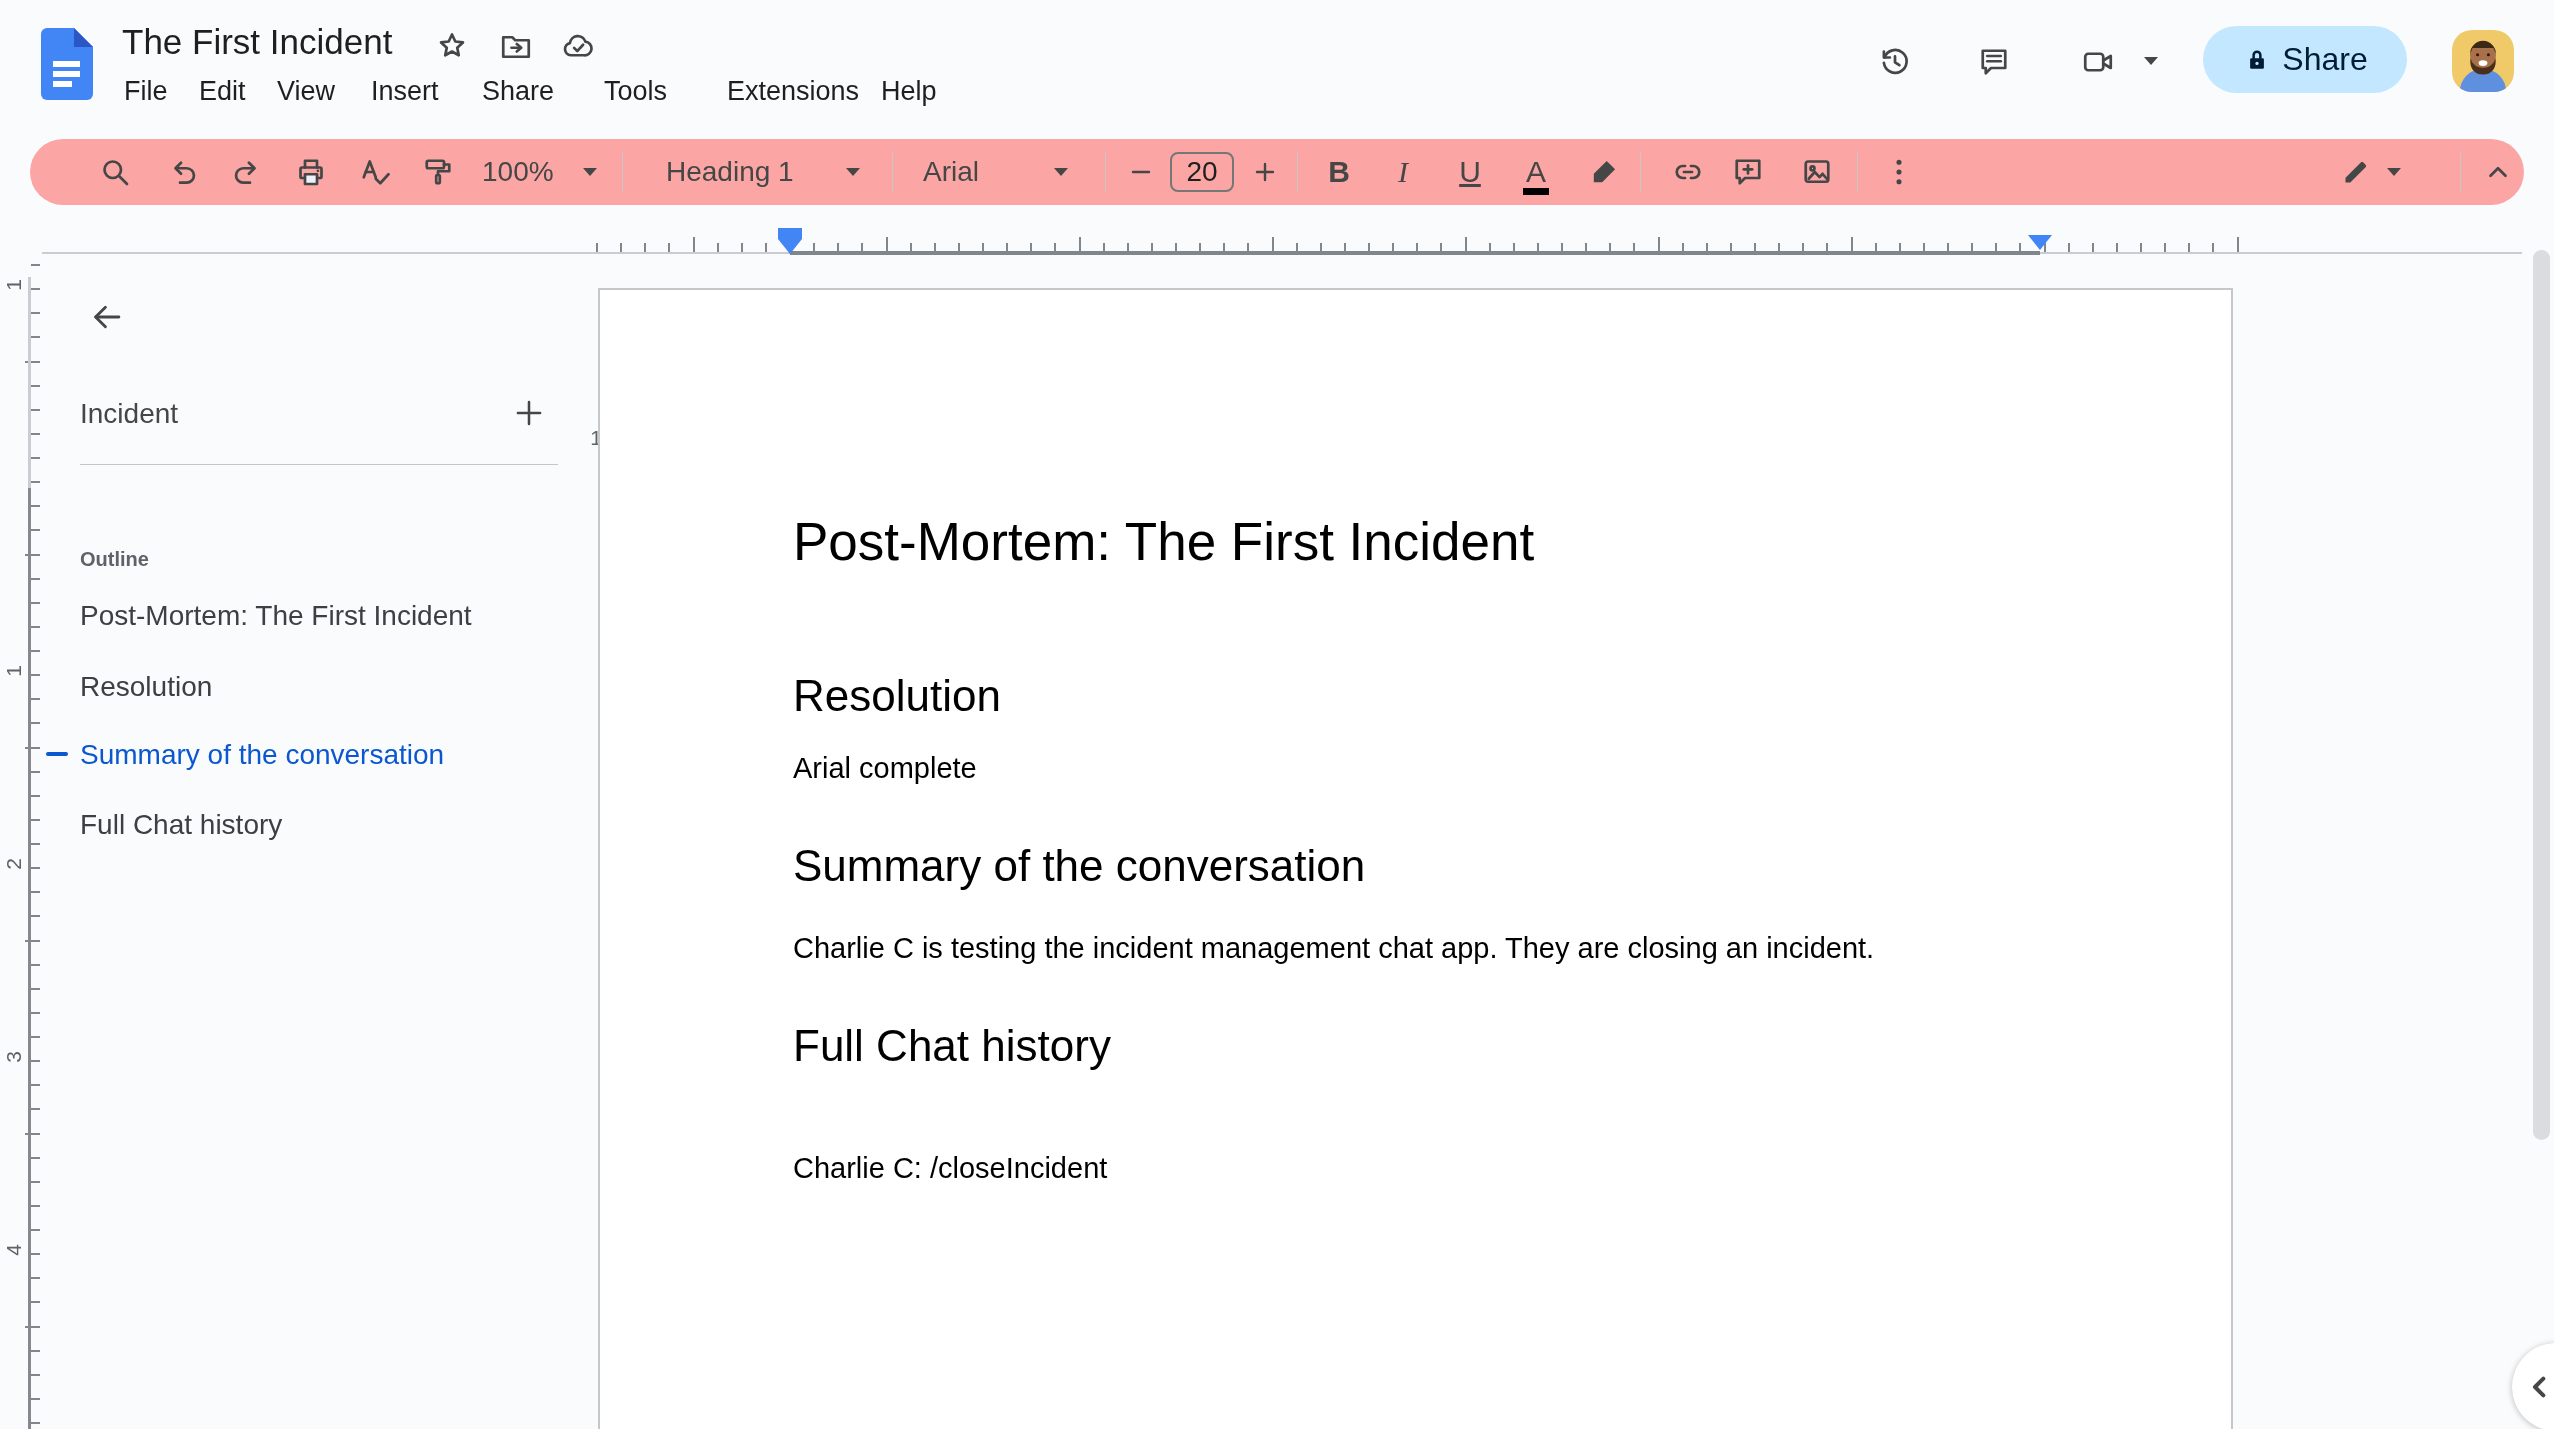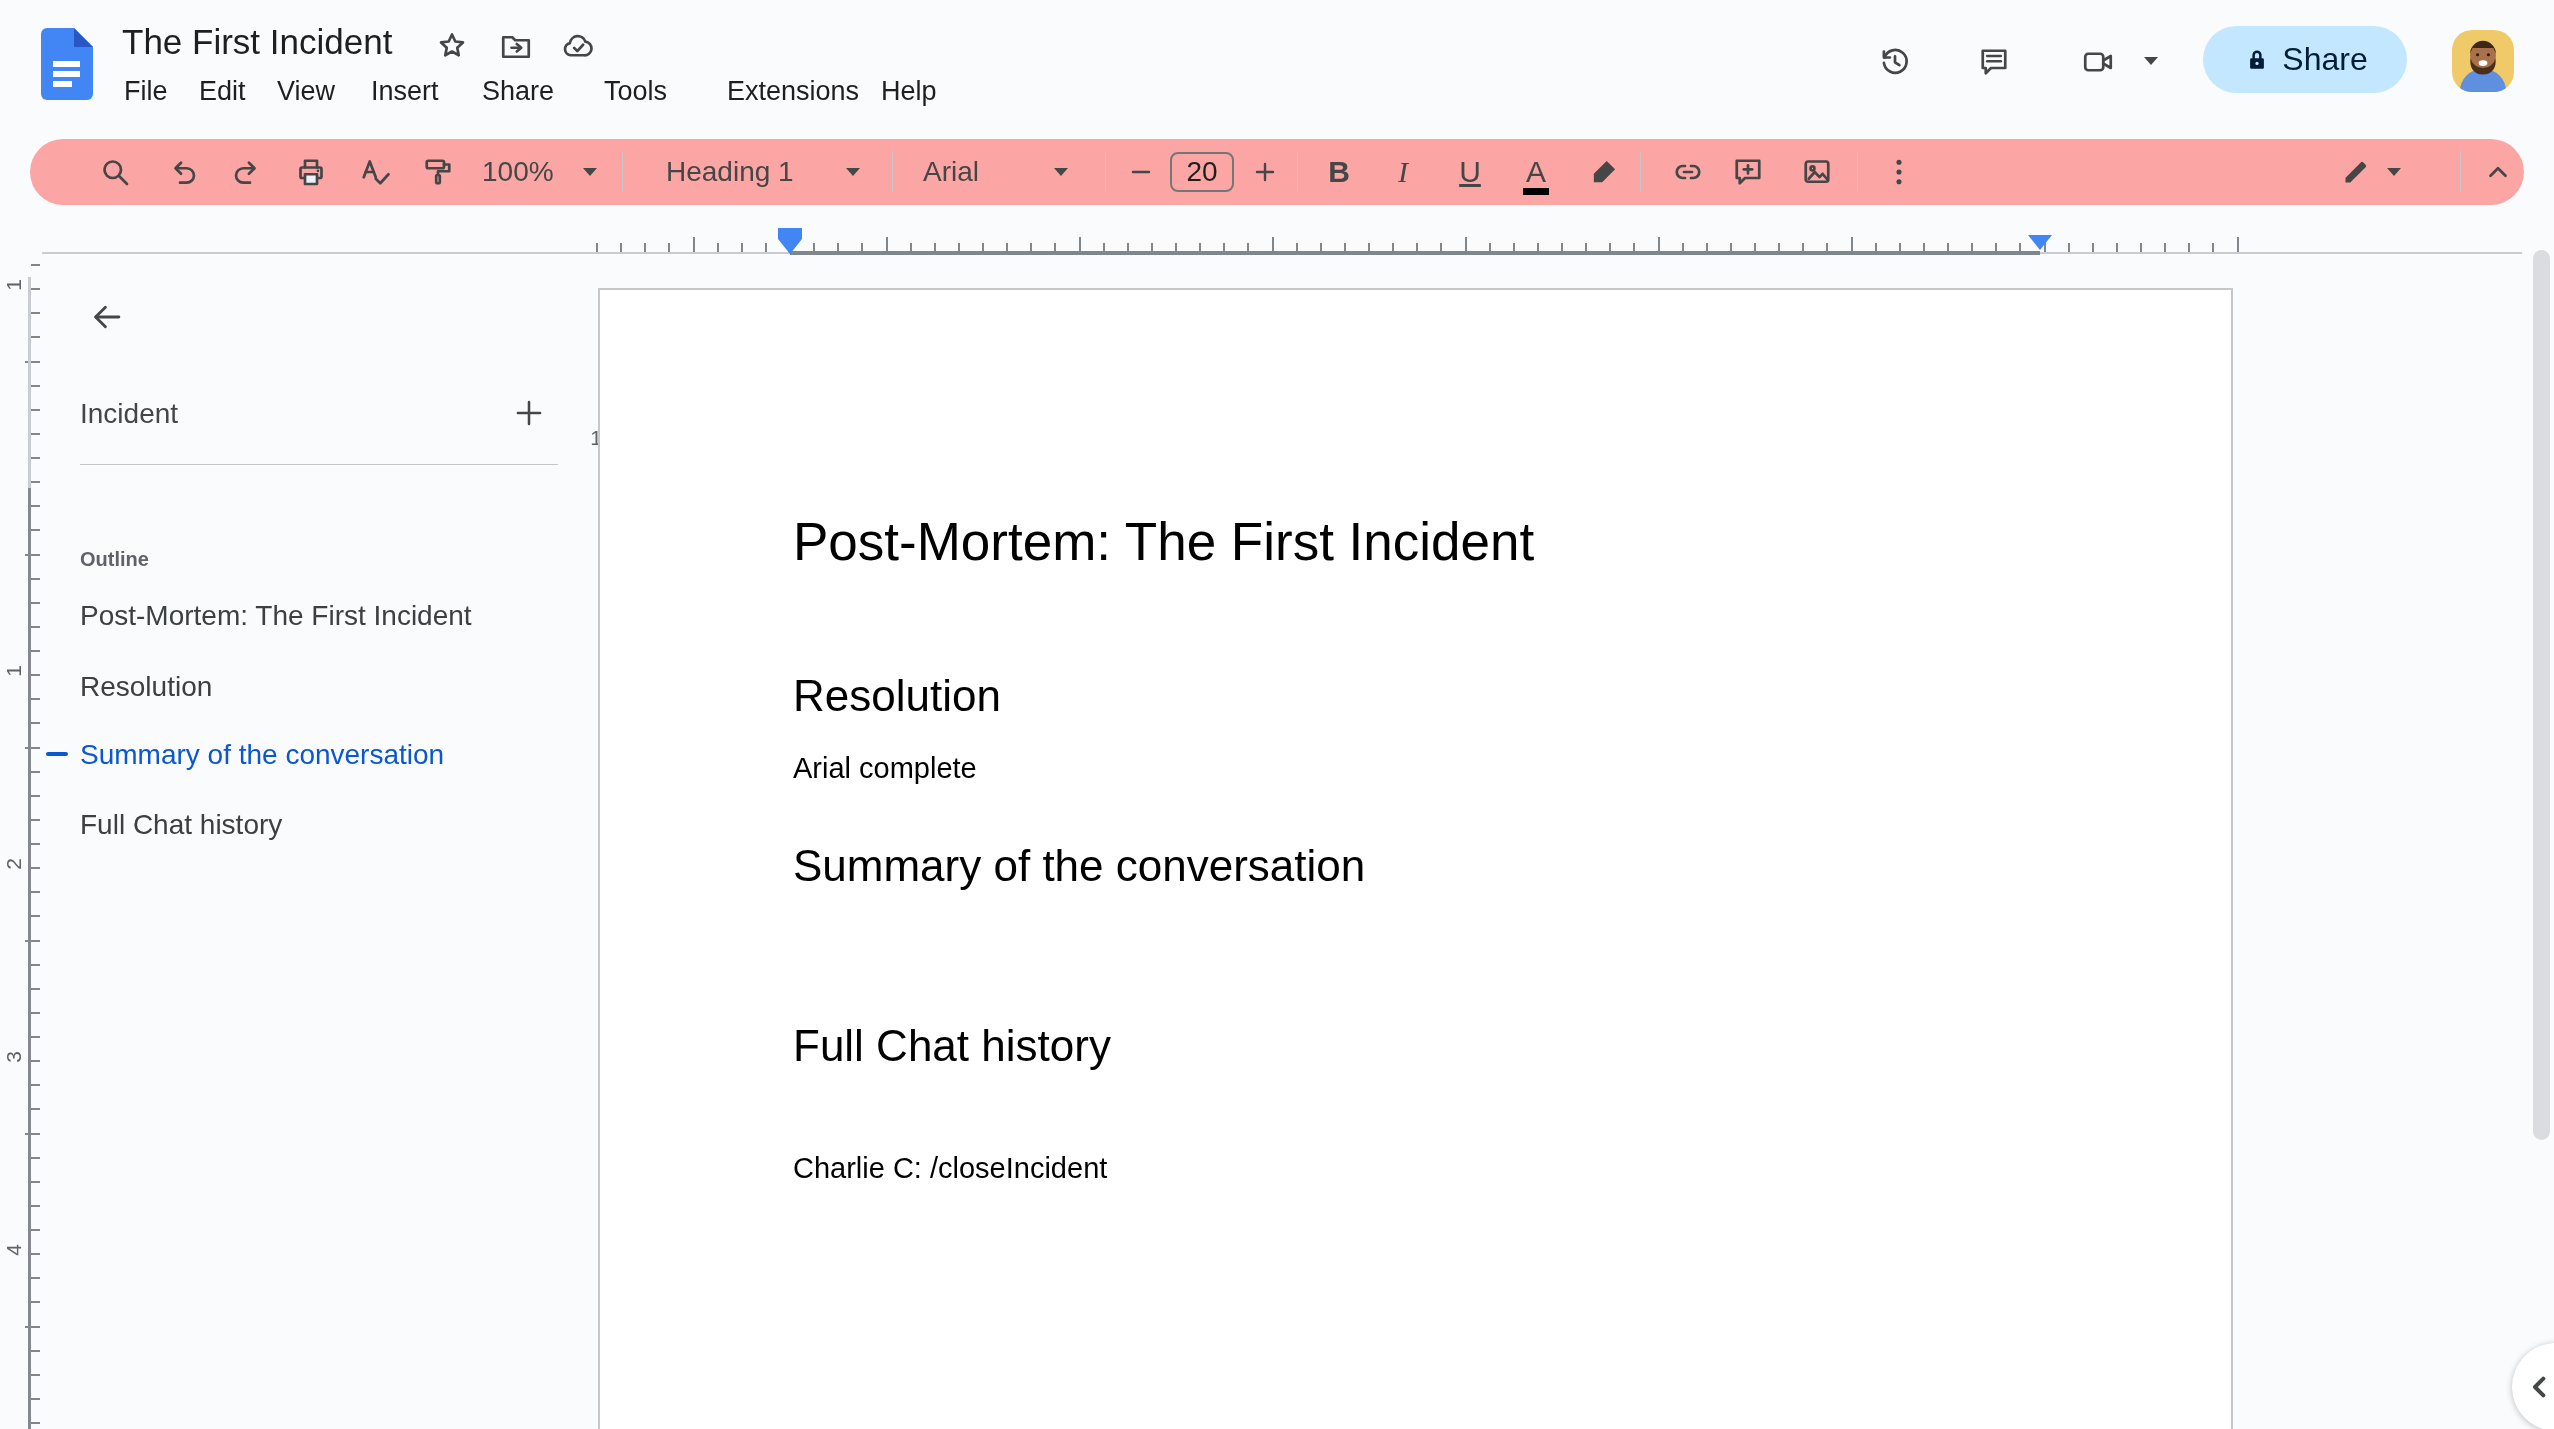--- a/index.html
+++ b/index.html
@@ -451,20 +451,21 @@
     <div class="abs" style="left:4px; top:496px; width:22px; height:4px; background:#0b57d0; border-radius:2px;"></div>
     <div class="abs ol-item active" style="left:38px; top:483px;">Summary of the conversation</div>
     <div class="abs ol-item" style="left:38px; top:553px;">Full Chat history</div>
   </div>
 
   <div class="abs page">
     <div class="blk doc-h1" style="top:221px;">Post-Mortem: The First Incident</div>
     <div class="blk doc-h2" style="top:381px;">Resolution</div>
     <div class="blk doc-body" style="top:458px;">Arial complete</div>
     <div class="blk doc-h2" style="top:551px;">Summary of the conversation</div>
+    <div class="blk doc-body" style="top:638px;">Charlie C is testing the incident management chat app. They are closing an incident.</div>
     <div class="blk doc-h2" style="top:731px;">Full Chat history</div>
     <div class="blk doc-body" style="top:858px;">Charlie C: /closeIncident</div>
   </div>
 
   <div class="abs scroll-thumb"></div>
   <div class="abs fab">
     <svg class="ic" width="40" height="40" viewBox="0 0 24 24" style="margin-left:8px; stroke-width:2.4;">
         <path d="M14 7 L9 12 L14 17"></path>
       </svg>
   </div>

